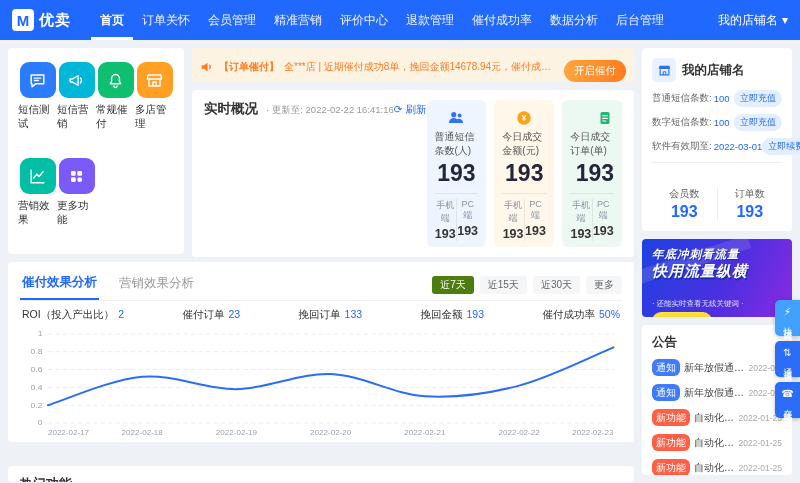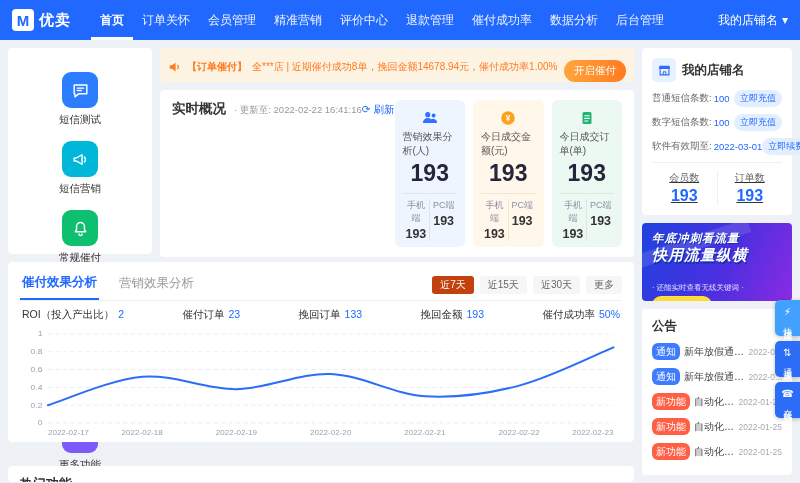--- a/index.html
+++ b/index.html
@@ -17,21 +17,21 @@
   .shop-menu { font-size:12px; display:flex; align-items:center; gap:4px; cursor:pointer; white-space:nowrap; }
 
   
   .page { height:443px; padding:8px; display:flex; gap:8px; }
   .left-group { flex:1; min-width:0; display:flex; flex-direction:column; }
   .right-col { width:150px; flex-shrink:0; display:flex; flex-direction:column; }
   .card { background:#fff; border-radius:4px; }
 
   
   .top-row { display:flex; gap:8px; height:206px; }
-  .tiles-card { width:144px; flex-shrink:0; padding:24px 10px; display:grid; grid-template-columns:1fr; row-gap:14px; }
+  .tiles-card { width:176px; flex-shrink:0; padding:14px 10px; display:grid; grid-template-columns:1fr 1fr 1fr 1fr; row-gap:14px; }
   .tile { display:flex; flex-direction:column; align-items:center; gap:5px; cursor:pointer; }
   .tile-icon { width:36px; height:36px; border-radius:9px; display:flex; align-items:center; justify-content:center; }
   .tile-icon svg { width:19px; height:19px; }
   .tile-label { font-size:10.5px; color:#333; }
 
   .main-top { flex:1; min-width:0; display:flex; flex-direction:column; gap:8px; }
   .announce { height:34px; background:#fdf3e3; border-radius:4px; display:flex; align-items:flex-start; padding:12px 8px; gap:5px; }
   .announce svg { width:14px; height:14px; flex-shrink:0; }
   .announce-tag { color:#ff7b1f; font-size:10px; font-weight:bold; white-space:nowrap; }
   .announce-text { color:#ff7b1f; font-size:10px; white-space:nowrap; overflow:hidden; text-overflow:ellipsis; flex:1; }
@@ -39,58 +39,58 @@
 
   .overview-card { flex:1; padding:10px 12px; display:flex; }
   .ov-head { display:flex; align-items:baseline; margin-bottom:8px; }
   .ov-title { font-size:13.5px; font-weight:bold; color:#333; }
   .ov-updated { font-size:9.5px; color:#999; margin-left:8px; flex:1; white-space:nowrap; overflow:hidden; }
   .ov-refresh { font-size:10.5px; color:#2168ff; cursor:pointer; white-space:nowrap; }
   .stat-row { flex:1; display:flex; gap:8px; }
   .stat-card { flex:1; border-radius:6px; padding:9px 8px 6px; display:flex; flex-direction:column; align-items:center; }
   .stat-card.tint-blue { background:#eff5ff; }
   .stat-card.tint-orange { background:#fff7ea; }
-  .stat-card.tint-green { background:#ecf9f2; }
+  .stat-card.tint-green { background:#ecf9f2;align-items:flex-end; }
   .stat-card svg { width:18px; height:18px; }
   .stat-label { font-size:10px; color:#555; margin-top:3px; }
   .stat-value { font-size:23px; font-weight:bold; color:#25263b; margin:2px 0 6px; }
   .stat-split { width:100%; border-top:1px solid rgba(0,0,0,.07); display:flex; padding-top:5px; }
   .stat-half { flex:1; text-align:center; }
   .stat-half + .stat-half { border-left:1px solid rgba(0,0,0,.07); }
   .sub-label { font-size:9px; color:#8a8fa3; }
   .sub-value { font-size:12.5px; color:#333; font-weight:bold; margin-top:2px; }
 
   
   .analysis-card { margin-top:8px; height:186px; padding:8px 12px 4px; display:flex; flex-direction:column; }
   .an-head { display:flex; align-items:center; border-bottom:1px solid #f0f0f0; }
   .an-tab { font-size:12.5px; color:#999; padding:4px 2px 7px; margin-right:18px; cursor:pointer; }
   .an-tab.active { color:#2168ff; font-weight:bold; border-bottom:2px solid #2168ff; }
   .ranges { margin-left:auto; display:flex; align-items:center; gap:6px; }
   .range { font-size:10px; color:#666; padding:2px 8px; border-radius:3px; cursor:pointer; background:#f5f6f8; }
-  .range.active { background:#c2410c; color:#fff; }
+  .range.active { background:#4d7c0f; color:#fff; }
   .metrics { display:flex; justify-content:space-between; padding:7px 2px 4px; }
   .metric { font-size:10.5px; color:#333; white-space:nowrap; }
   .metric b { color:#2168ff; font-weight:normal; margin-left:4px; }
   .chart-wrap { flex:1; }
   .chart-wrap svg { width:100%; height:112px; display:block; }
 
   .hot-card { margin-top:24px; flex:1; padding:8px 12px; overflow:hidden; }
   .hot-title { font-size:13px; font-weight:bold; color:#333; }
 
   
   .shop-card { padding:10px; }
   .shop-head { display:flex; align-items:center; gap:6px; margin-bottom:8px; }
   .shop-icon { width:24px; height:24px; background:#e8f1ff; border-radius:5px; display:flex; align-items:center; justify-content:center; }
   .shop-icon svg { width:15px; height:15px; }
   .shop-title { font-size:12.5px; font-weight:bold; color:#333; }
   .shop-row { display:flex; align-items:center; margin-bottom:7px; }
   .shop-row-label { font-size:9.5px; color:#666; white-space:nowrap; }
   .shop-row-value { font-size:9.5px; color:#2168ff; margin-left:2px; white-space:nowrap; }
   .shop-row-btn { margin-left:auto; background:#e3efff; color:#2168ff; font-size:9px; padding:2px 6px; border-radius:9px; border:none; cursor:pointer; white-space:nowrap; }
-  .shop-stats { border-top:1px solid #f0f0f0; margin-top:3px; padding-top:8px; display:flex;text-decoration:underline; }
+  .shop-stats { border-top:1px solid #f0f0f0; margin-top:3px; padding-top:24px; display:flex; }
   .shop-stat { flex:1; text-align:center; }
   .shop-stat + .shop-stat { border-left:1px solid #f0f0f0; }
   .shop-stat-label { font-size:10px; color:#666; }
   .shop-stat-value { font-size:16px; font-weight:bold; color:#2168ff; margin-top:2px; }
 
   .banner { margin-top:8px; height:78px; border-radius:4px; background:linear-gradient(115deg,#1f42e0 0%,#4b2fe0 55%,#8a2be2 100%); color:#fff; padding:8px 10px 6px; position:relative; overflow:hidden; cursor:pointer; display:flex; flex-direction:column; align-items:flex-start; }
   .banner::before { content:""; position:absolute; width:120px; height:14px; background:rgba(255,255,255,.12); transform:rotate(-18deg); left:-10px; top:14px; }
   .banner-line1 { font-size:11.5px; font-weight:bold; font-style:italic; letter-spacing:1px; text-shadow:1px 1px 0 #1530a8; position:relative; }
   .banner-line2 { font-size:15px; font-weight:bold; font-style:italic; letter-spacing:1px; color:#fdfdff; text-shadow:1px 2px 0 #1530a8; position:relative; }
   .banner-line3 { font-size:7.5px; color:rgba(255,255,255,.85); margin-top:18px; position:relative; }
@@ -217,21 +217,21 @@
             <span class="ov-refresh">⟳ <span>刷新</span></span>
           </div>
           <div class="stat-row">
             <div class="stat-card tint-blue">
               <svg viewBox="0 0 24 24" fill="#3370ff">
                   <circle cx="9" cy="7.5" r="3.4"></circle>
                   <path d="M2.5 18.5a6.5 6.5 0 0 1 13 0z"></path>
                   <circle cx="16.8" cy="8.6" r="2.6"></circle>
                   <path d="M14.6 18.5a8 8 0 0 0-1.6-4.4 5.3 5.3 0 0 1 8.5 4.4z"></path>
                 </svg>
-              <span class="stat-label">营销效果分析(人)</span>
+              <span class="stat-label">普通短信条数(人)</span>
               <span class="stat-value">193</span>
               <div class="stat-split">
                 <div class="stat-half">
                   <div class="sub-label">手机端</div>
                   <div class="sub-value">193</div>
                 </div>
                 <div class="stat-half">
                   <div class="sub-label">PC端</div>
                   <div class="sub-value">193</div>
                 </div>

